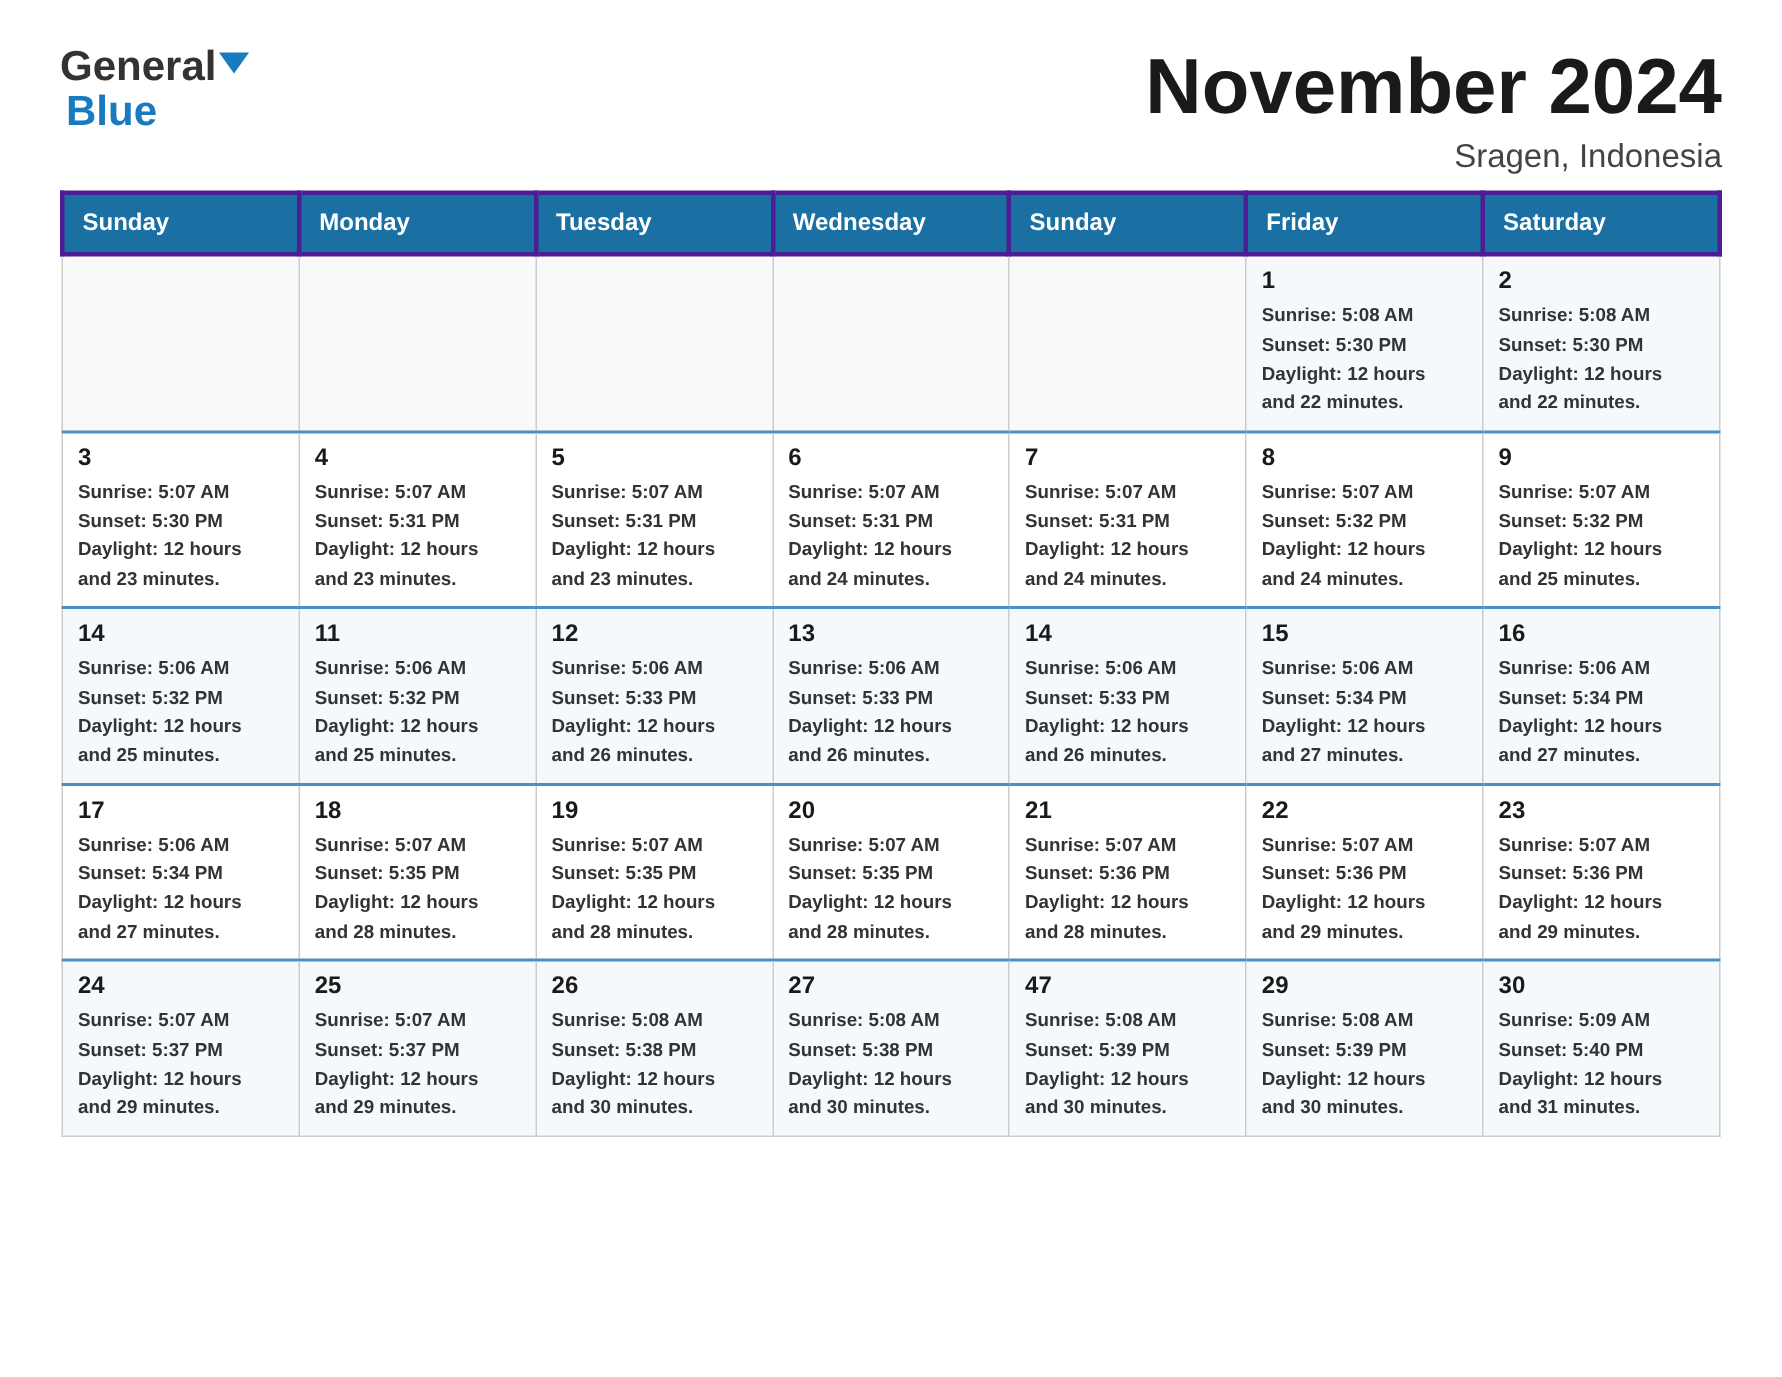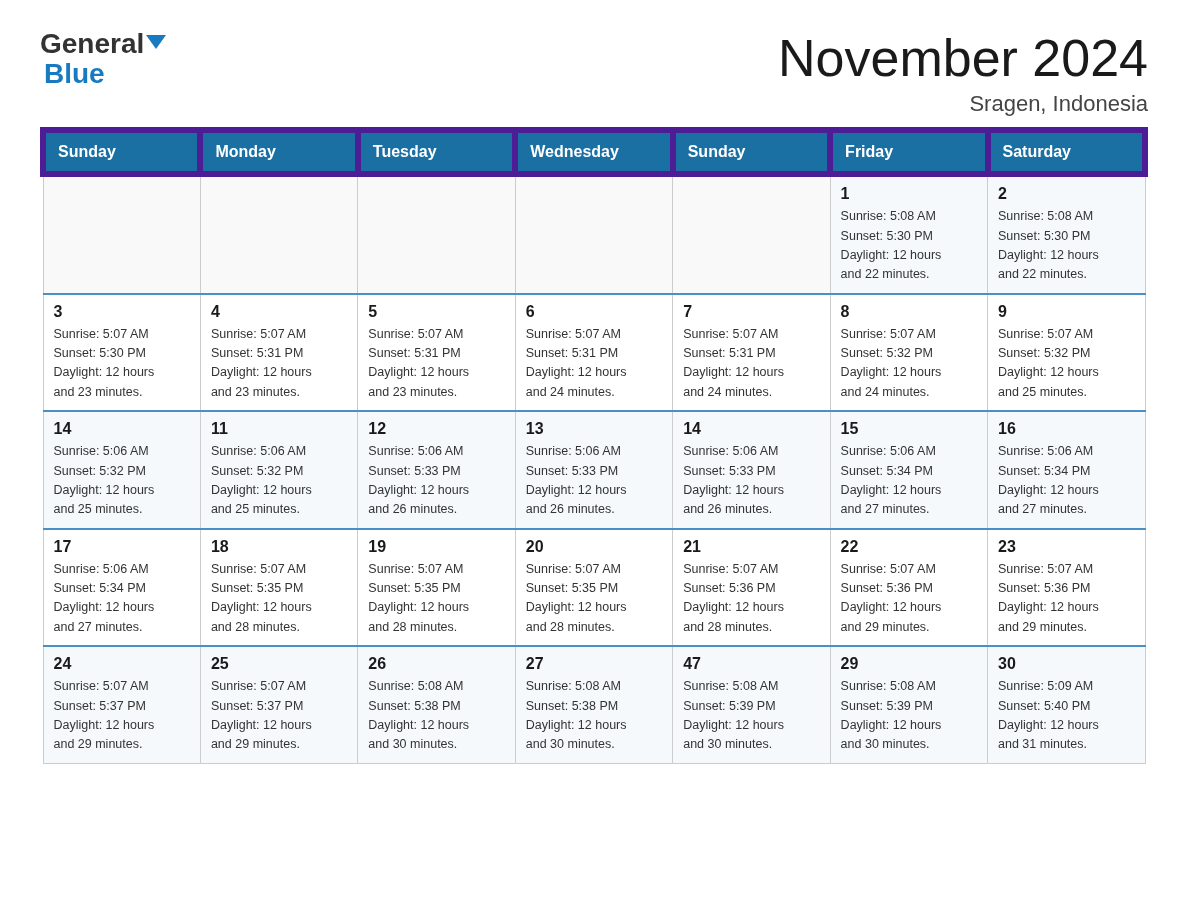--- a/index.html
+++ b/index.html
@@ -47,42 +47,42 @@
       color: #1a7abf;
       line-height: 1;
       margin-top: 2px;
       padding-left: 4px;
     }
     .title-area {
       text-align: right;
     }
     .month-title {
       font-size: 52px;
-      font-weight: normal;
+      font-weight: bold;
       color: #1a1a1a;
       line-height: 1.1;
     }
     .location {
       font-size: 22px;
       color: #444;
       margin-top: 4px;
     }
     .calendar {
       width: 100%;
       border-collapse: collapse;
       margin-top: 10px;
     }
     .calendar thead tr th {
       background: #1a6fa3;
       color: #fff;
       font-size: 16px;
       font-weight: bold;
       padding: 10px 12px;
       text-align: left;
-      border: 6px solid #4c1d95;
+      border: 3px solid #4c1d95;
     }
     .calendar tbody tr td {
       vertical-align: top;
       border: 1px solid #ccc;
       padding: 8px 10px;
       width: 14.28%;
       min-height: 100px;
       font-size: 13px;
       color: #222;
       background: #fff;
@@ -97,20 +97,21 @@
       font-size: 16px;
       font-weight: bold;
       color: #1a1a1a;
       display: block;
       margin-bottom: 4px;
     }
     .day-info {
       font-size: 12.5px;
       color: #333;
       line-height: 1.55;
+      font-weight: bold;
     }
     .empty-cell {
       background: #f9f9f9 !important;
     }
     
     .calendar tbody tr td {
       border-top: 2px solid #4a90c4;
     }
     .calendar tbody tr td:first-child {
       border-left: 1px solid #ccc;

